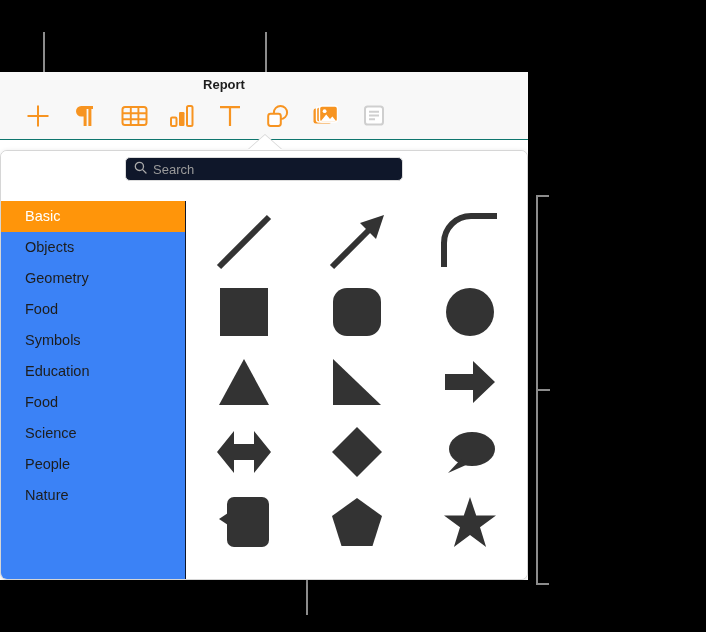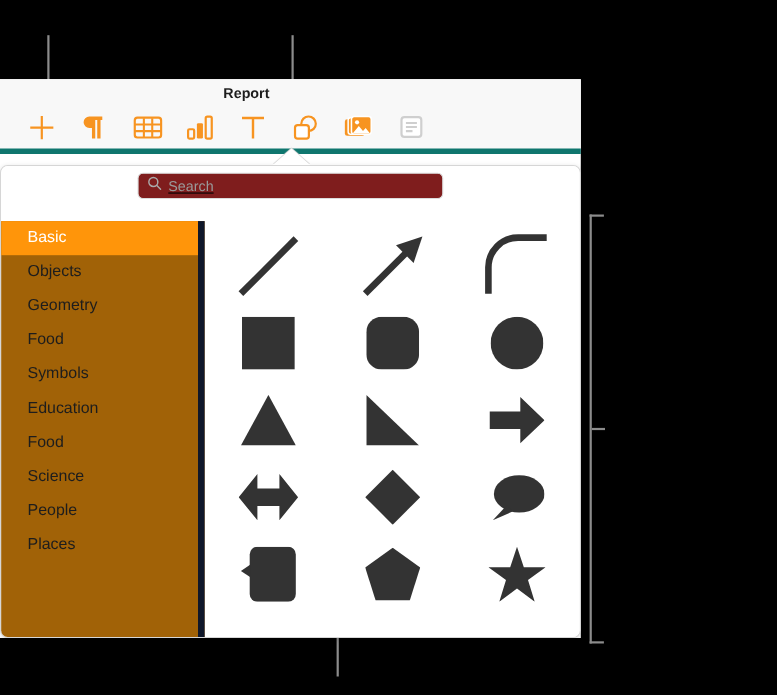--- a/index.html
+++ b/index.html
@@ -36,21 +36,21 @@
   }
 
   
   #toolbar {
     position: absolute;
     left: 0;
     top: 0;
     width: 528px;
     height: 68px;
     background: #f8f8f8;
-    border-bottom: 5px solid #0f766e;
+    border-bottom: 1px solid #0f766e;
     box-sizing: border-box;
   }
   #doc-title {
     position: absolute;
     top: 0;
     left: 0;
     width: 448px;
     text-align: center;
     font-size: 13px;
     font-weight: bold;
@@ -115,45 +115,44 @@
     width: 526px;
     height: 50px;
     background: #ffffff;
   }
   #search-field {
     position: absolute;
     left: 125px;
     top: 85px;
     width: 278px;
     height: 24px;
-    background: #7f1d1d;
+    background: #0f172a;
     border: 1px solid #dcdcdc;
     border-radius: 5px;
     box-sizing: border-box;
     display: flex;
     align-items: center;
     padding-left: 8px;
     z-index: 6;
-    text-decoration: underline;
   }
   #search-field .mag { flex: 0 0 auto; margin-right: 6px; display:block; }
   #search-placeholder {
     font-size: 13px;
     color: #9a9a9a;
   }
 
   
   #category-sidebar {
     position: absolute;
     left: 0;
     top: 50px;
     width: 185px;
     height: 380px;
-    background: #a16207;
-    border-right: 6px solid #0f172a;
+    background: #3b82f6;
+    border-right: 1px solid #0f172a;
     box-sizing: border-box;
     overflow: hidden;
   }
   .cat-item {
     height: 31px;
     line-height: 31px;
     padding-left: 24px;
     font-size: 14.5px;
     color: #1d1d1d;
     white-space: nowrap;
@@ -295,21 +294,21 @@
     <div id="category-sidebar">
       <div class="cat-item selected"><span>Basic</span></div>
       <div class="cat-item"><span>Objects</span></div>
       <div class="cat-item"><span>Geometry</span></div>
       <div class="cat-item"><span>Food</span></div>
       <div class="cat-item"><span>Symbols</span></div>
       <div class="cat-item"><span>Education</span></div>
       <div class="cat-item"><span>Food</span></div>
       <div class="cat-item"><span>Science</span></div>
       <div class="cat-item"><span>People</span></div>
-      <div class="cat-item"><span>Places</span></div>
+      <div class="cat-item"><span>Nature</span></div>
       <div class="cat-item"></div>
     </div>
 
     <div id="shapes-grid">
 
       <div class="shape-cell" title="Line">
         <span>
           <svg width="62" height="62" viewBox="0 0 62 62">
             <path d="M6 56 L56 6" stroke="#333333" stroke-width="6" stroke-linecap="butt" fill="none"></path>
           </svg>

